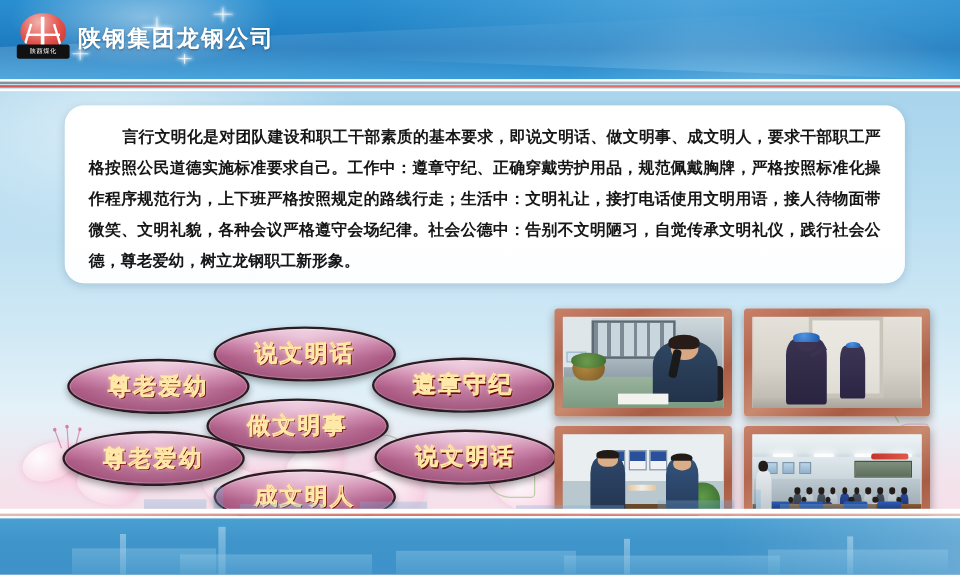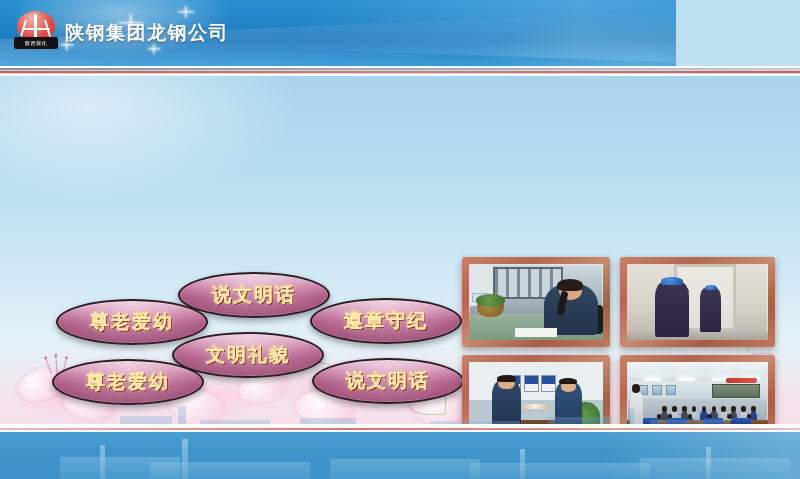--- a/index.html
+++ b/index.html
@@ -8,21 +8,21 @@
     font-family:"DejaVu Sans","Liberation Sans",sans-serif;
     background:#bfe0f2;
     position:relative;
   }
 
   
   #poster { position:absolute; inset:0; width:800px; height:479px; overflow:hidden; }
 
   
   .header {
-    position:absolute; left:0; top:0; width:676px; height:66px;
+    position:absolute; left:0; top:0; width:800px; height:66px;
     background:
       radial-gradient(ellipse 160px 60px at 120px 14px, rgba(255,255,255,.45), rgba(255,255,255,0) 70%),
       radial-gradient(ellipse 240px 80px at 640px 70px, rgba(255,255,255,.22), rgba(255,255,255,0) 70%),
       linear-gradient(180deg,#2a8fd0 0%, #2183c6 38%, #1d79bd 62%, #2f96d6 100%);
     overflow:hidden;
   }
   .hdr-sweep {
     position:absolute; left:-40px; top:22px; width:900px; height:120px;
     background:linear-gradient(100deg, rgba(255,255,255,.18), rgba(255,255,255,.03) 60%, rgba(255,255,255,0));
     transform:rotate(-2.4deg);
@@ -351,38 +351,44 @@
     <div class="stamen" style="left:64px; top:52px; height:16px; transform:rotate(14deg);"></div>
     <div class="stamen" style="left:250px;top:56px; height:16px; transform:rotate(-12deg);"></div>
     <div class="stamen" style="left:258px;top:54px; height:18px; transform:rotate(4deg);"></div>
     <div class="vine" style="left:300px;top:56px;width:38px;height:30px;"></div>
     <div class="vine" style="left:700px;top:30px;width:52px;height:44px;transform:rotate(24deg);"></div>
     <div class="vine" style="left:748px;top:52px;width:34px;height:30px;transform:rotate(-40deg);"></div>
   </div>
   <div class="corner-swirl" style="left:406px;bottom:64px;width:40px;height:34px;border:1.5px solid rgba(126,178,98,.5);border-radius:50% 50% 10% 50%;"></div>
   <div class="corner-swirl" style="left:742px;bottom:96px;width:32px;height:30px;border:1.4px solid rgba(214,140,180,.45);border-radius:50% 10% 50% 50%;"></div>
 
+  <div class="text-card">
+    <p>言行文明化是对团队建设和职工干部素质的基本要求，即说文明话、做文明事、成文明人，要求干部职工严格按照公民道德实施标准要求自己。工作中：遵章守纪、正确穿戴劳护用品，规范佩戴胸牌，严格按照标准化操作程序规范行为，上下班严格按照规定的路线行走；生活中：文明礼让，接打电话使用文明用语，接人待物面带微笑、文明礼貌，各种会议严格遵守会场纪律。社会公德中：告别不文明陋习，自觉传承文明礼仪，践行社会公德，尊老爱幼，树立龙钢职工新形象。</p>
+  </div>
 
   <div class="oval" style="left:178px;top:272px;width:152px;height:46px;">
     <span>说文明话</span>
   </div>
   <div class="oval" style="left:56px;top:299px;width:152px;height:46px;">
     <span>尊老爱幼</span>
   </div>
   <div class="oval" style="left:310px;top:298px;width:152px;height:46px;">
     <span>遵章守纪</span>
   </div>
   <div class="oval" style="left:172px;top:332px;width:152px;height:46px;">
-    <span>文明礼貌</span>
+    <span>做文明事</span>
   </div>
   <div class="oval" style="left:52px;top:359px;width:152px;height:46px;">
     <span>尊老爱幼</span>
   </div>
   <div class="oval" style="left:312px;top:358px;width:152px;height:46px;">
     <span>说文明话</span>
+  </div>
+  <div class="oval" style="left:178px;top:391px;width:152px;height:46px;">
+    <span>成文明人</span>
   </div>
 
   <div class="photo" style="left:462px;top:257px;width:148px;height:90px;">
     <div class="photo-inner s1">
       <div class="wall-l"></div>
         <div class="window"></div>
         <div class="box"></div>
       <div class="desk"></div>
         <div class="pot"></div>
         <div class="plant"></div>

